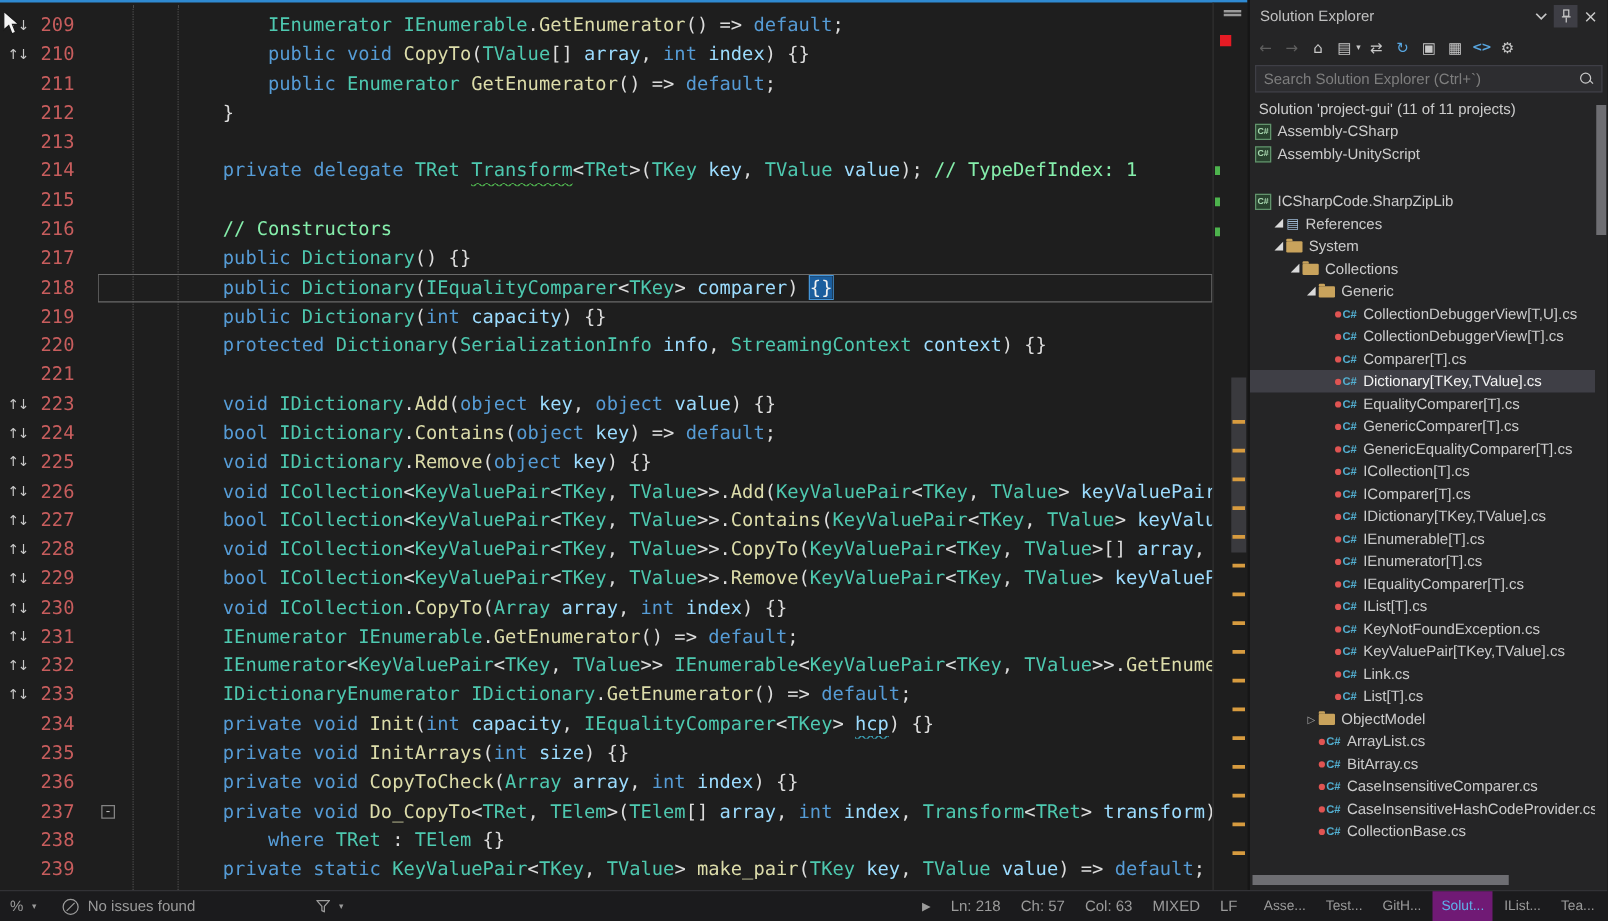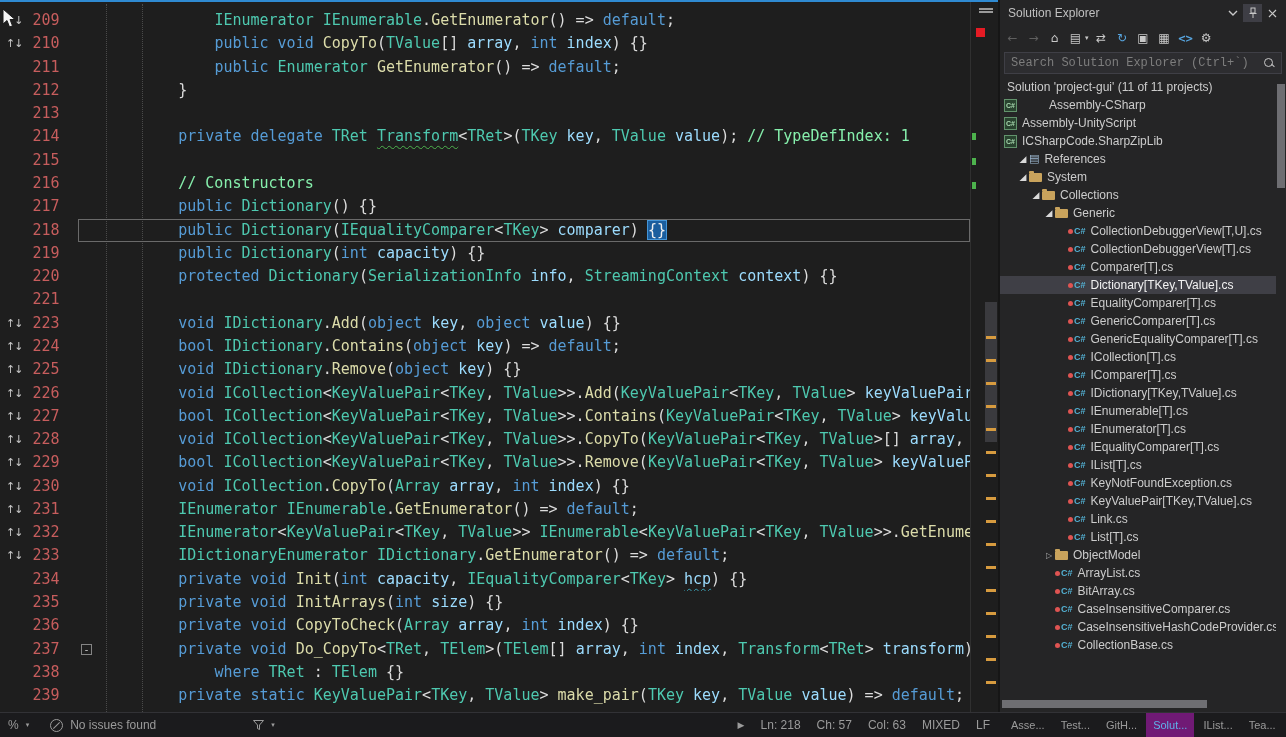--- a/index.html
+++ b/index.html
@@ -44,21 +44,21 @@
   .panel-title .spacer{flex:1}
   .ticon{width:19px;height:18px;display:flex;align-items:center;justify-content:center;margin-left:1px}
   .ticon.on{background:#3e3e45}
   .panel-toolbar{height:24px;display:flex;align-items:center;padding-left:4px;gap:4px}
   .tbtn{min-width:17px;height:18px;display:flex;align-items:center;justify-content:center;font-size:12px;color:#c8c8c8;font-family:"DejaVu Sans",sans-serif}
   .tbtn.dim{color:#5f5f5f}
   .tbtn.blue{color:#58a6e0}
   .tbtn.code-glyph{font-size:10px;font-weight:bold;letter-spacing:-1px}
   .tcaret{font-size:7px;color:#c8c8c8;margin-left:-3px}
   .search{margin:2px 4px 2px 4px;height:22px;background:#2d2d30;border:1px solid #3f3f46;display:flex;align-items:center;padding:0 6px}
-  .search input{flex:1;background:transparent;border:none;outline:none;color:#c8c8c8;font-size:12px;font-family:Liberation Mono, monospace}
+  .search input{flex:1;background:transparent;border:none;outline:none;color:#c8c8c8;font-size:12px;font-family:Liberation Sans, sans-serif}
   .search input::placeholder{color:#7e7e7e}
   .mag{position:relative;width:12px;height:12px;flex:0 0 12px}
   .mag::before{content:'';position:absolute;left:1px;top:1px;width:7px;height:7px;border:1px solid #c8c8c8;border-radius:50%}
   .mag::after{content:'';position:absolute;left:8px;top:8px;width:4px;height:1px;background:#c8c8c8;transform:rotate(45deg)}
 
   .tree{position:absolute;top:78px;left:0;right:10px;bottom:16px;overflow:hidden;font-size:12px}
   .trow{display:flex;align-items:center;height:18px;white-space:nowrap}
   .trow.sel{background:#3f3f46;color:#f2f2f2}
   .texp{width:12px;flex:0 0 12px;font-size:8px;color:#a8a8a8;text-align:center;font-family:"DejaVu Sans",sans-serif}
   .texp.open{font-size:9px;color:#dadada}
@@ -203,29 +203,29 @@
 
     <div class="search">
       <input placeholder="Search Solution Explorer (Ctrl+`)" style="">
       <span class="mag"></span>
     </div>
 
     <div class="tree">
         <div class="trow" style="padding-left: 2px;">
           <span class="tlabel">Solution 'project-gui' (11 of 11 projects)</span>
         </div>
-        <div class="trow" style="padding-left: 4px; gap: 27px;">
+        <div class="trow" style="padding-left: 4px;">
           <span class="icn-proj">C#</span>
           <span class="tlabel">Assembly-CSharp</span>
         </div>
         <div class="trow" style="padding-left: 4px;">
           <span class="icn-proj">C#</span>
           <span class="tlabel">Assembly-UnityScript</span>
         </div>
-        <div class="trow" style="padding-left: 4px;">
+        <div class="trow" style="padding-left: 4px; margin-top: 20px;">
           <span class="icn-proj">C#</span>
           <span class="tlabel">ICSharpCode.SharpZipLib</span>
         </div>
         <div class="trow" style="padding-left: 17px;">
           <span class="texp open">◢</span>
           <span class="icn-ref">▤</span>
           <span class="tlabel">References</span>
         </div>
         <div class="trow" style="padding-left: 17px;">
           <span class="texp open">◢</span>

